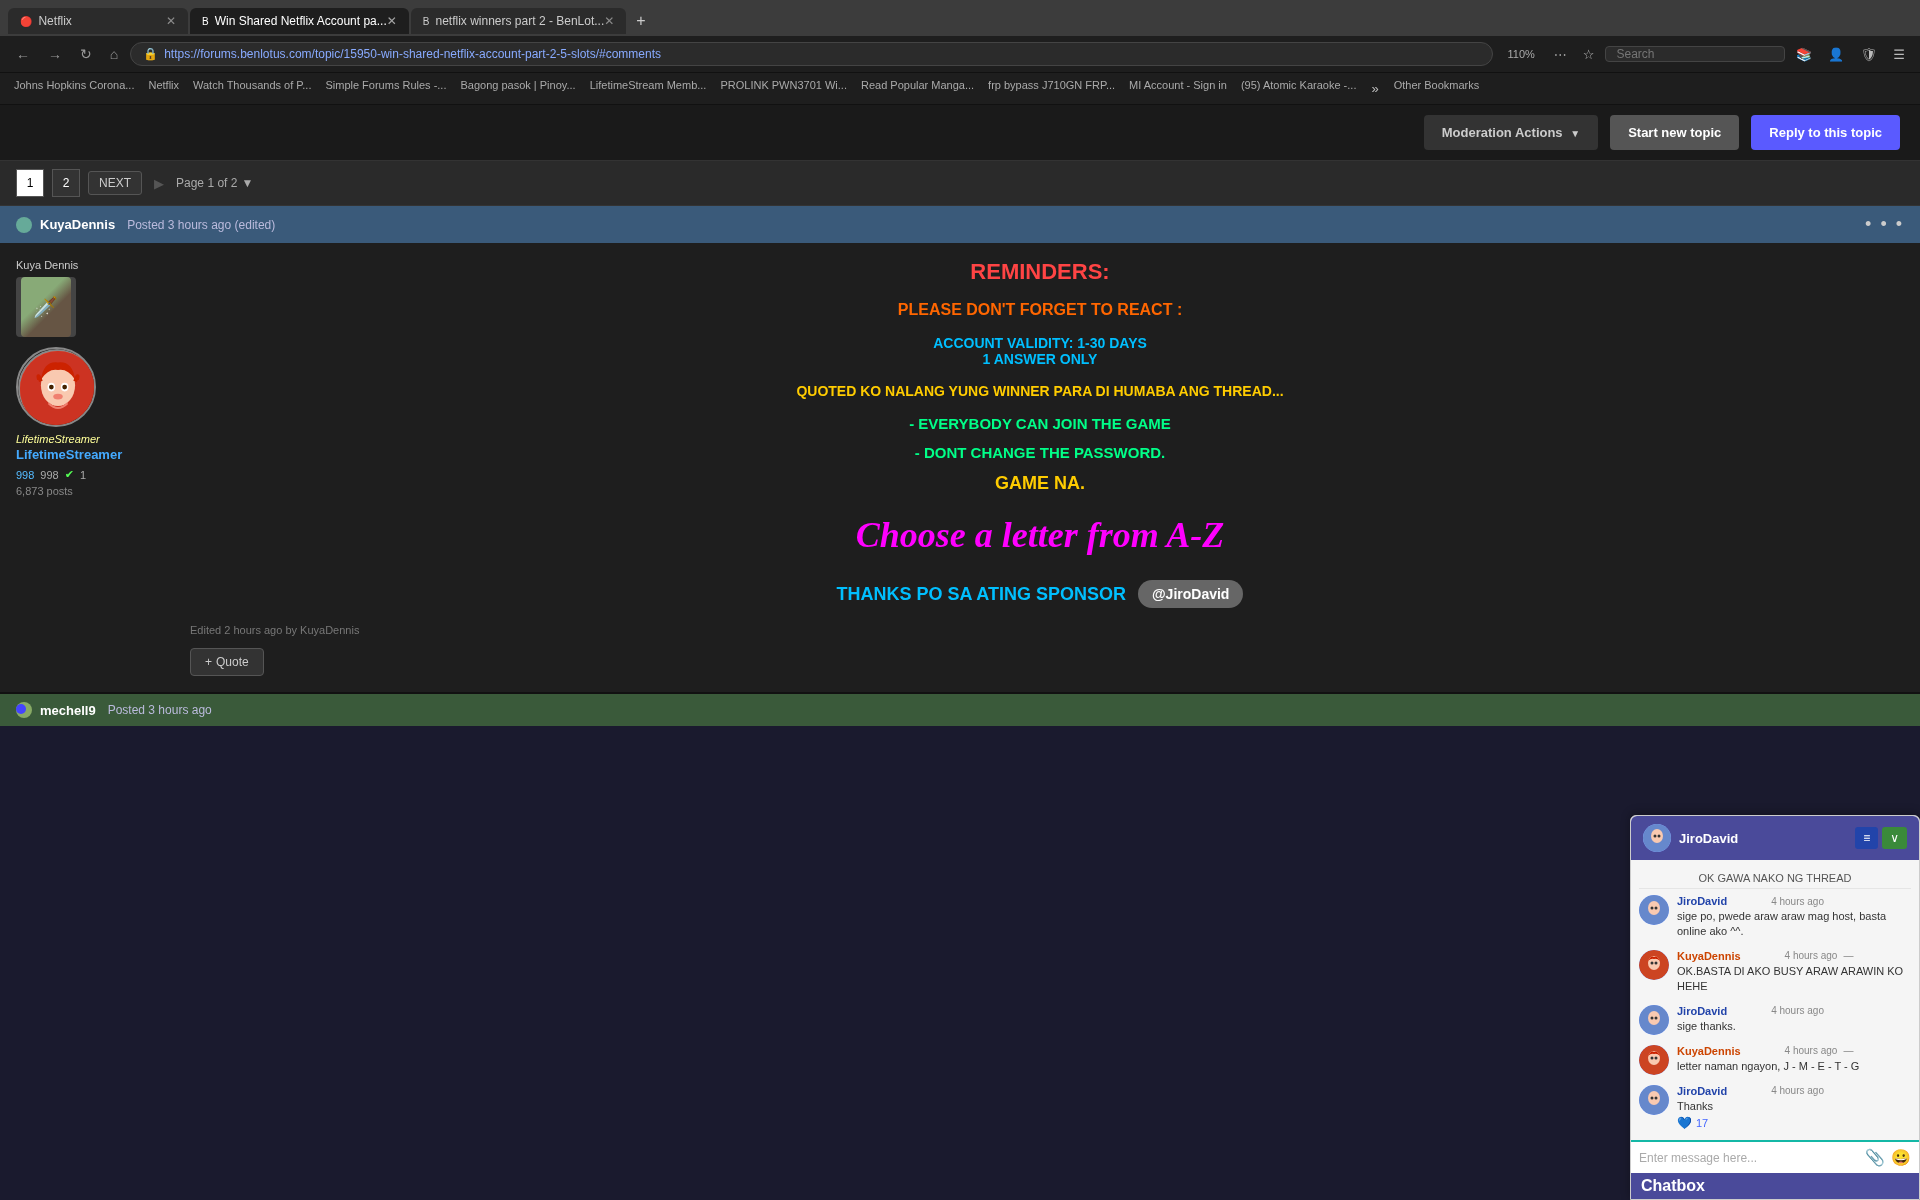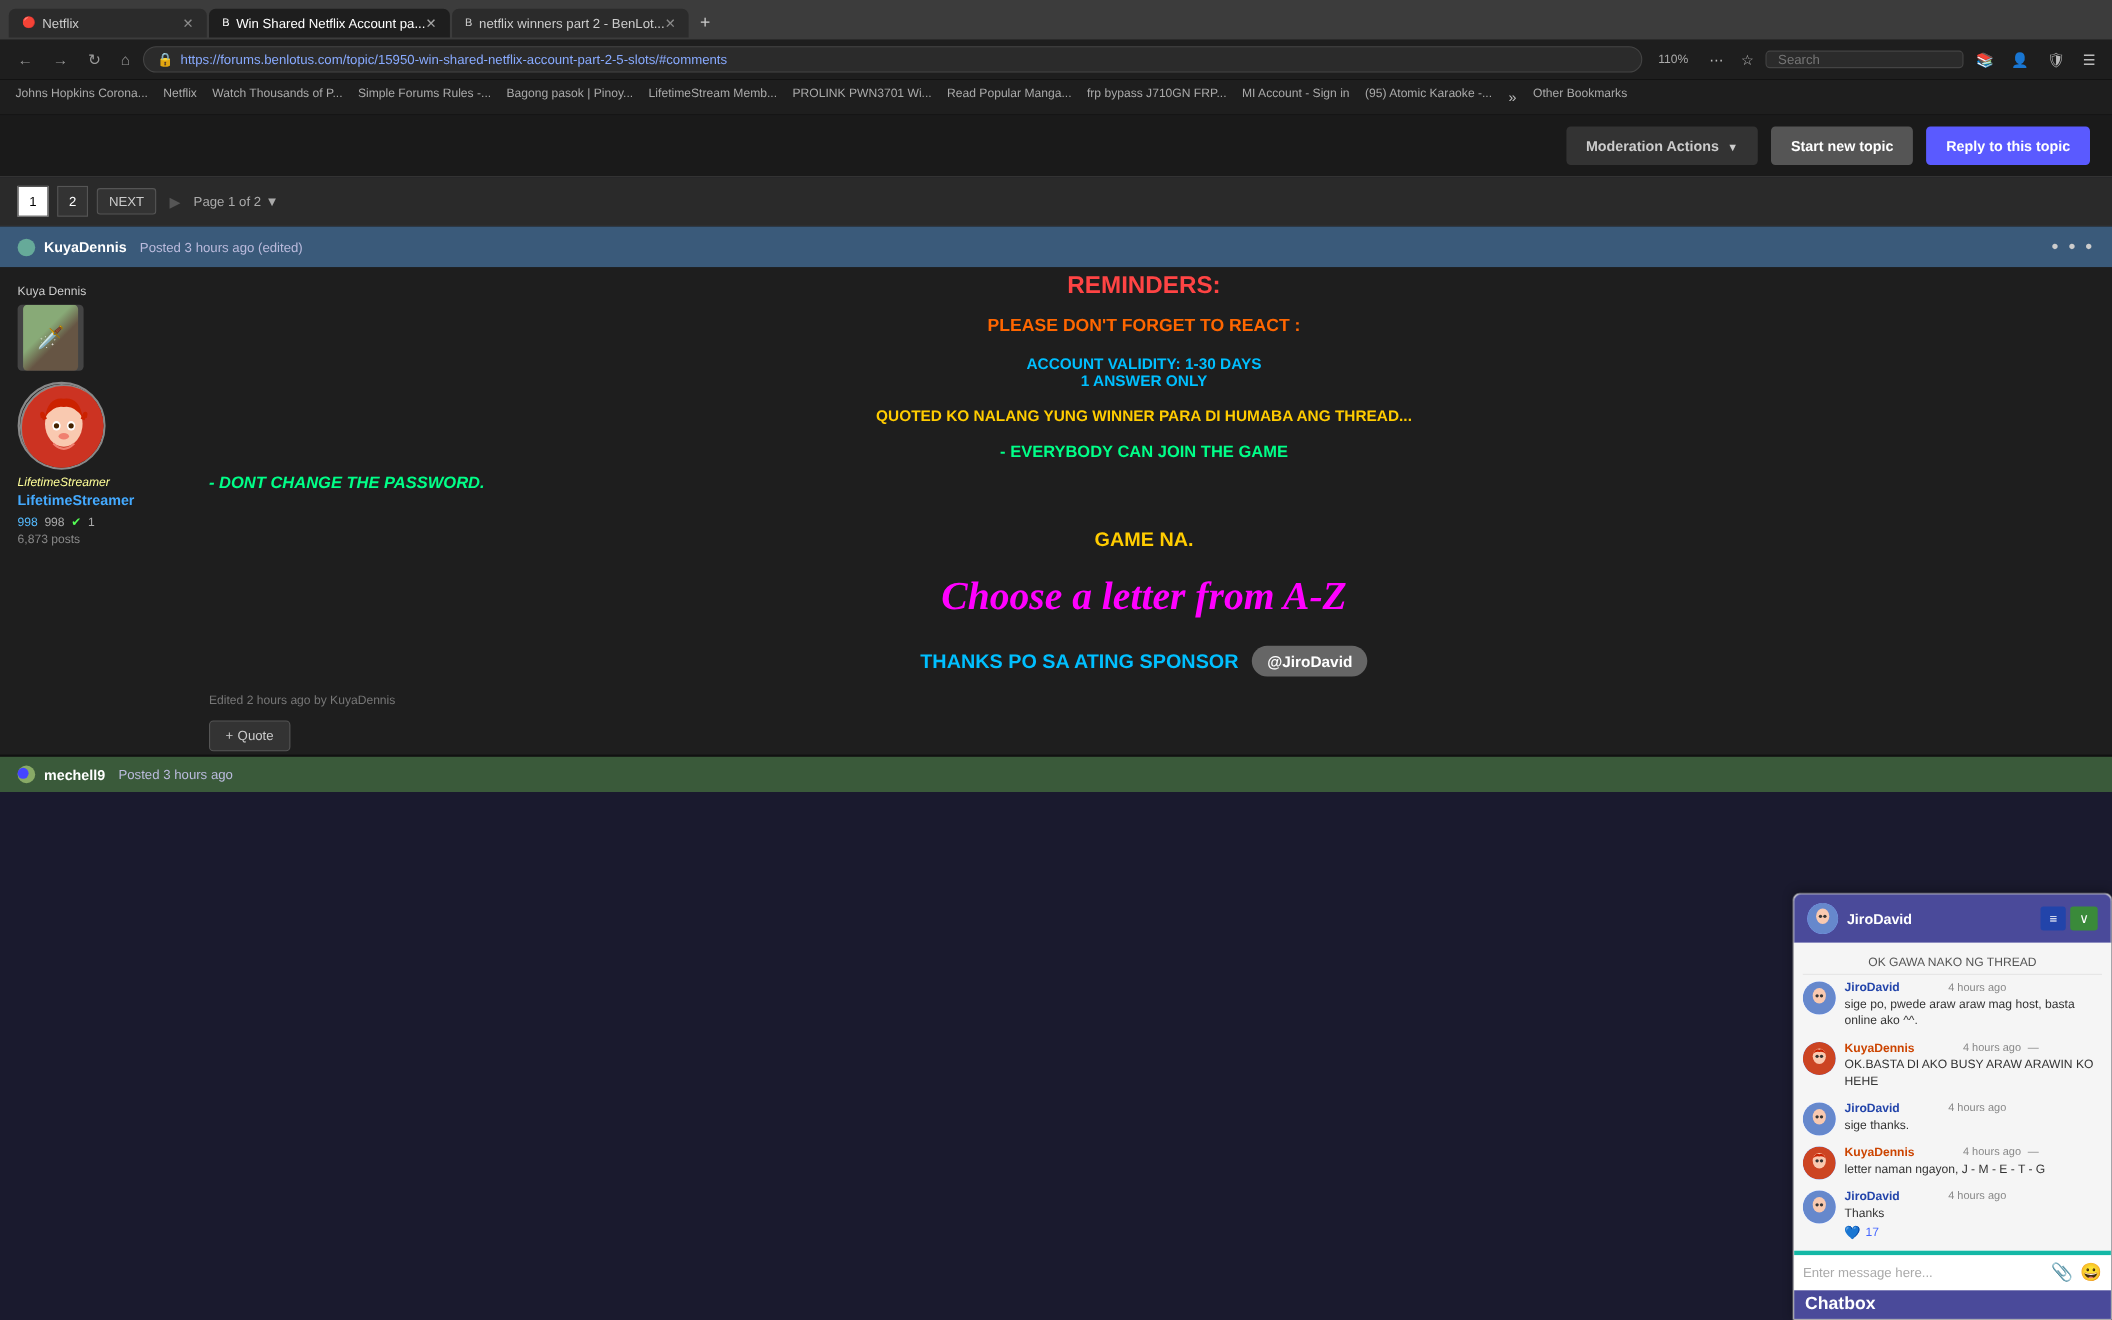--- a/index.html
+++ b/index.html
@@ -56,31 +56,31 @@
     .sidebar-username-small { color: #ccc; font-size: 11px; margin-bottom: 6px; }
     .sidebar-avatar-small { width: 60px; height: 60px; background: #444; border-radius: 4px; display: flex; align-items: center; justify-content: center; margin-bottom: 10px; overflow: hidden; }
     .sidebar-avatar-main { width: 80px; height: 80px; border-radius: 50%; overflow: hidden; margin-bottom: 6px; border: 2px solid #888; }
     .sidebar-badge { color: #ff9; font-size: 11px; font-style: italic; margin-bottom: 2px; }
     .sidebar-handle { color: #4af; font-size: 13px; font-weight: bold; text-align: center; margin-bottom: 6px; }
     .sidebar-stats { display: flex; align-items: center; gap: 6px; color: #aaa; font-size: 11px; margin-bottom: 4px; }
     .stat-val { color: #5bf; font-size: 11px; }
     .stat-check { color: #5f5; font-size: 11px; }
     .sidebar-posts { color: #888; font-size: 11px; }
 
-    .post-content { flex: 1; padding: 3px 30px; }
+    .post-content { flex: 1; padding: 16px 30px; }
 
     .reminder-heading { color: #ff4444; font-size: 22px; font-weight: bold; text-align: center; margin-bottom: 16px; }
     .react-heading { color: #ff6600; font-size: 16px; font-weight: bold; text-align: center; margin-bottom: 16px; }
     .rules-block { text-align: center; margin-bottom: 16px; }
     .rule-line { color: #00bfff; font-size: 14px; font-weight: bold; }
     .quoted-block { text-align: center; margin-bottom: 16px; }
     .quoted-text { color: #ffcc00; font-size: 14px; font-weight: bold; }
     .join-block { text-align: center; margin-bottom: 12px; }
     .join-line { color: #00ff88; font-size: 15px; font-weight: bold; }
-    .no-change-block { margin-bottom: 32px; font-style: italic; }
+    .no-change-block { text-align: center; margin-bottom: 12px; }
     .no-change-line { color: #00ff88; font-size: 15px; font-weight: bold; }
     .game-na { color: #ffcc00; font-size: 18px; font-weight: bold; text-align: center; margin-bottom: 20px; }
     .choose-letter { color: #ff00ff; font-size: 36px; font-style: italic; font-weight: bold; text-align: center; margin-bottom: 24px; font-family: Georgia, serif; }
     .thanks-sponsor { text-align: center; margin-bottom: 12px; display: flex; align-items: center; justify-content: center; gap: 12px; }
     .thanks-text { color: #00bfff; font-size: 18px; font-weight: bold; }
     .sponsor-badge { background: #666; color: #fff; padding: 6px 14px; border-radius: 20px; font-size: 14px; font-weight: bold; }
 
     .post-edit-note { color: #777; font-size: 11px; margin-top: 16px; }
     .quote-btn { margin-top: 12px; background: #333; border: 1px solid #555; color: #ccc; padding: 6px 14px; border-radius: 4px; cursor: pointer; font-size: 12px; display: flex; align-items: center; gap: 4px; }
 
@@ -102,21 +102,21 @@
     .chat-msg-header { display: flex; align-items: center; gap: 6px; margin-bottom: 2px; }
     .chat-msg-user { font-size: 11px; font-weight: bold; }
     .chat-msg-user.jiro { color: #2244aa; }
     .chat-msg-user.kuya { color: #cc4400; }
     .chat-msg-time { color: #888; font-size: 10px; margin-left: 38px; }
     .chat-msg-dash { color: #888; font-size: 10px; }
     .chat-msg-text { font-size: 11px; color: #333; line-height: 1.4; }
     .chat-like { display: flex; align-items: center; gap: 4px; margin-top: 2px; }
     .chat-like-icon { color: #4466ff; font-size: 12px; }
     .chat-like-count { color: #4466ff; font-size: 11px; }
-    .chat-input-area { display: flex; align-items: center; border-top: 4px solid #14b8a6; padding: 6px 8px; gap: 6px; background: #fff; }
+    .chat-input-area { display: flex; align-items: center; border-top: 2px solid #14b8a6; padding: 6px 8px; gap: 6px; background: #fff; }
     .chat-input { flex: 1; border: none; outline: none; font-size: 12px; color: #333; }
     .chat-input::placeholder { color: #aaa; }
     .chat-icon-btn { background: none; border: none; cursor: pointer; font-size: 16px; color: #888; }
     .chat-label { background: #4a4a9a; color: #fff; padding: 4px 10px; font-size: 16px; font-weight: bold; }
 
     
     .chat-messages::-webkit-scrollbar { width: 6px; }
     .chat-messages::-webkit-scrollbar-track { background: #eee; }
     .chat-messages::-webkit-scrollbar-thumb { background: #bbb; border-radius: 3px; }
 

